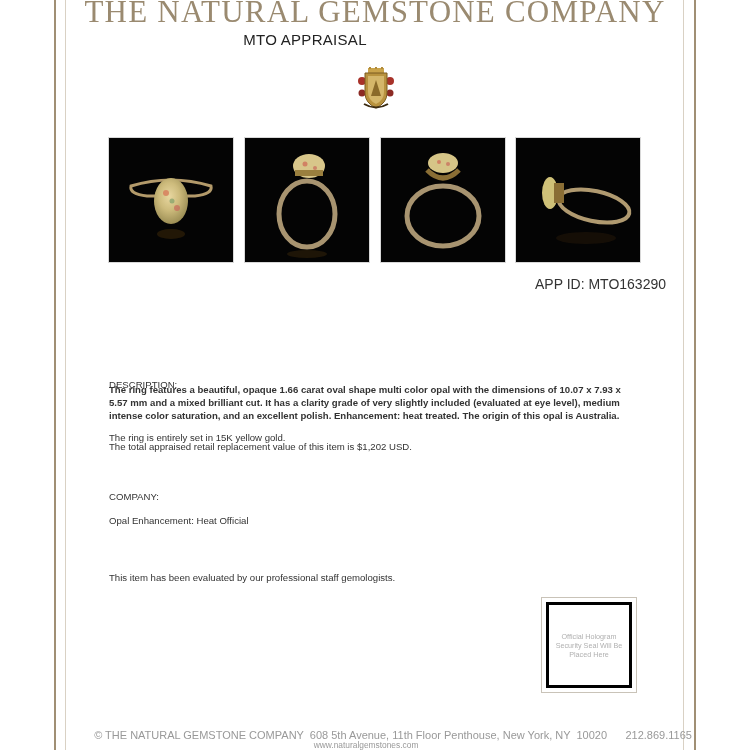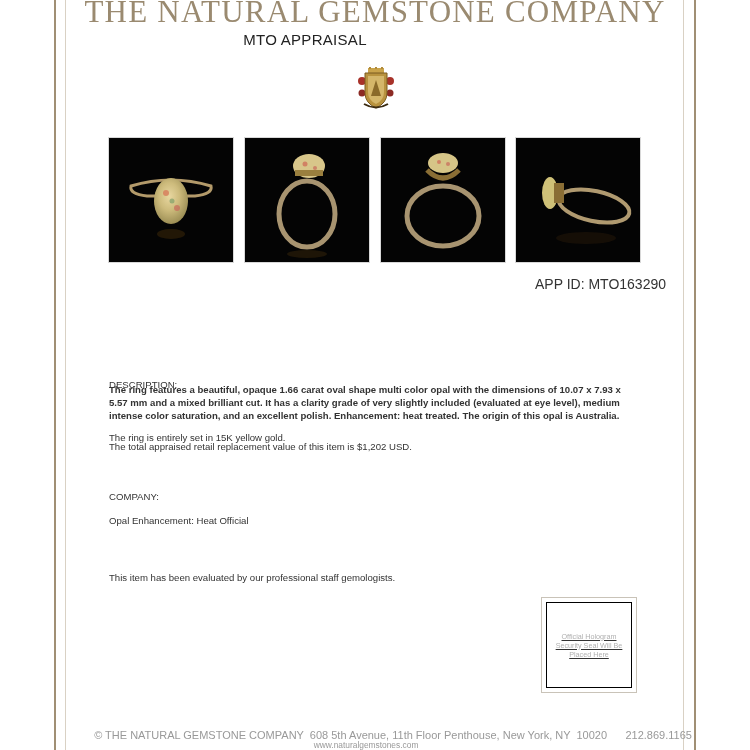--- a/index.html
+++ b/index.html
@@ -38,22 +38,22 @@
   .value-text { top:440px; }
   .comments-label { top:490px; }
   .comment1 { top:514px; }
   .comment2 { top:538px;margin-top:33px; }
 
   .seal-box {
     position:absolute; left:541px; top:597px; width:96px; height:96px;
     border:1px solid #c9c3b8; box-sizing:border-box;
   }
   .seal-inner {
-    position:absolute; left:4px; top:4px; right:4px; bottom:4px; border:1px solid #000000;
-    display:flex; align-items:center; justify-content:center; text-align:center;text-decoration:underline;
+    position:absolute; left:4px; top:4px; right:4px; bottom:4px; border:3px solid #000000;
+    display:flex; align-items:center; justify-content:center; text-align:center;
   }
   .seal-text { font-size:7.2px; color:#b0b0b0; line-height:9px; width:80px; }
 
   .footer-line1 {
     position:absolute; left:18px; width:750px; top:729px; text-align:center;
     font-size:11px; color:#999; white-space:pre;
   }
   .footer-line2 {
     position:absolute; left:0; width:732px; top:740px; text-align:center;
     font-size:8.4px; color:#999;

